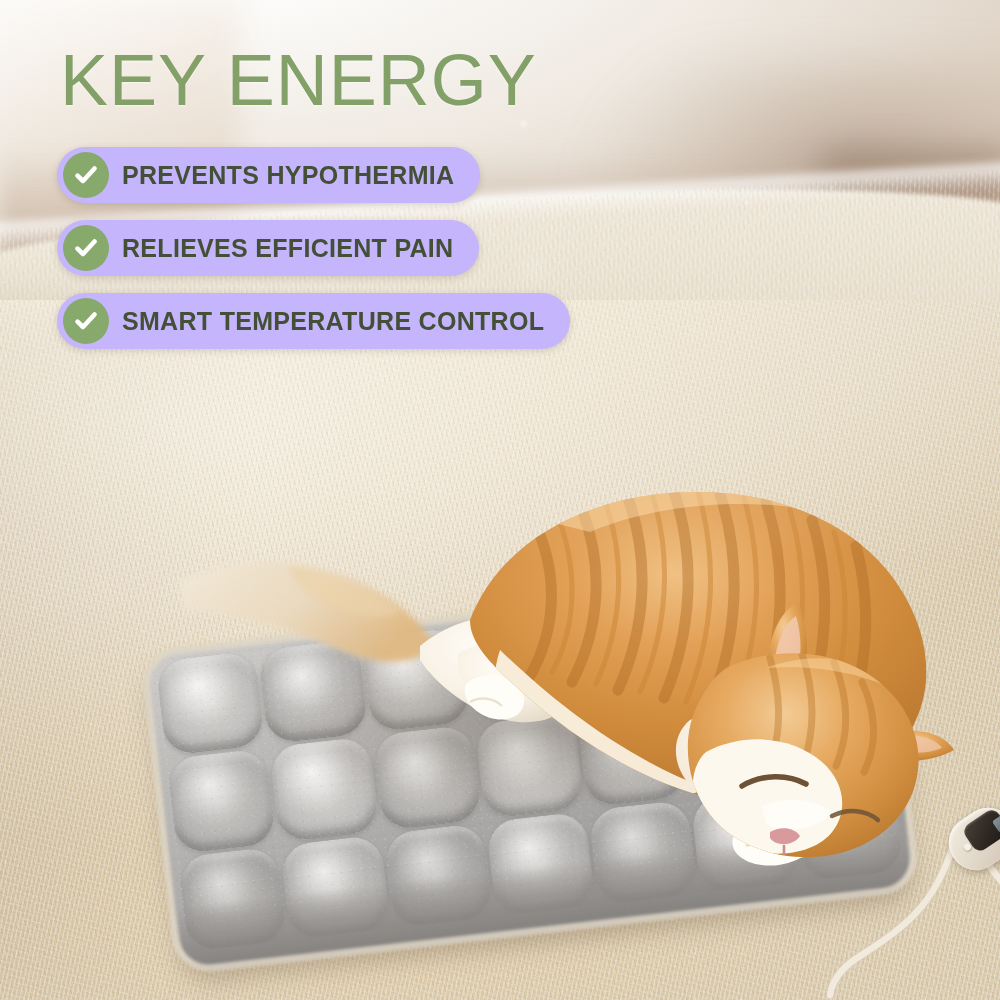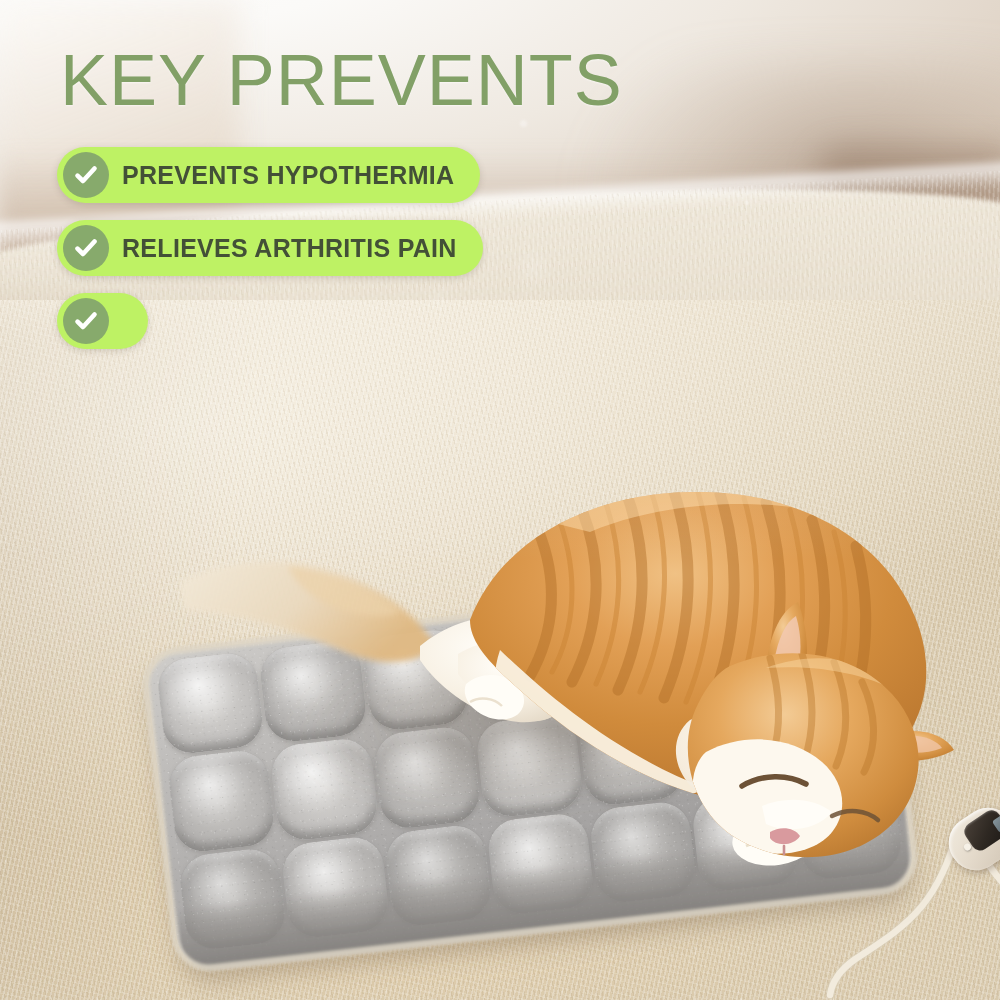--- a/index.html
+++ b/index.html
@@ -217,21 +217,21 @@
     position:absolute;left:60px;top:44px;
     font-size:72px;line-height:1;font-weight:400;letter-spacing:1px;
     color:#82a067;
     font-family:"Liberation Sans", sans-serif;
     text-shadow:0 1px 2px rgba(255,255,255,.55);
     white-space:nowrap;
   }
   .pills{position:absolute;left:57px;top:147px;}
   .pill{
     display:inline-flex;align-items:center;
-    background:#bef264;
+    background:#c4b5fd;
     border-radius:40px;
     height:56px;
     padding:0 26px 0 6px;
     margin-bottom:17px;
     box-shadow:0 2px 7px rgba(90,76,58,.20);
   }
   .pill-row{display:block;}
   .check{
     width:46px;height:46px;border-radius:50%;
     background:#87aa6c;
@@ -456,21 +456,21 @@
       </svg>
     </div>
 
     <div style="position:absolute;left:0;top:300px;width:1000px;height:260px;
                 background:linear-gradient(180deg,rgba(255,252,245,.35),rgba(255,252,245,0));
                 pointer-events:none;"></div>
   </div>
 
   <div class="overlay">
 
-    <div class="title">KEY PREVENTS</div>
+    <div class="title">KEY ENERGY</div>
 
     <div class="pills">
 
       <div class="pill-row">
         <div class="pill">
           <span class="check">
             <svg width="26" height="26" viewBox="0 0 26 26" aria-hidden="true">
               <path d="M4.5 13.6 L10 19 L21.5 6.5" stroke="#ffffff" stroke-width="4.6" fill="none" stroke-linecap="round" stroke-linejoin="round"></path>
             </svg>
           </span>
@@ -478,31 +478,32 @@
         </div>
       </div>
 
       <div class="pill-row">
         <div class="pill">
           <span class="check">
             <svg width="26" height="26" viewBox="0 0 26 26" aria-hidden="true">
               <path d="M4.5 13.6 L10 19 L21.5 6.5" stroke="#ffffff" stroke-width="4.6" fill="none" stroke-linecap="round" stroke-linejoin="round"></path>
             </svg>
           </span>
-          <span class="pill-label">RELIEVES ARTHRITIS PAIN</span>
+          <span class="pill-label">RELIEVES EFFICIENT PAIN</span>
         </div>
       </div>
 
       <div class="pill-row">
         <div class="pill">
           <span class="check">
             <svg width="26" height="26" viewBox="0 0 26 26" aria-hidden="true">
               <path d="M4.5 13.6 L10 19 L21.5 6.5" stroke="#ffffff" stroke-width="4.6" fill="none" stroke-linecap="round" stroke-linejoin="round"></path>
             </svg>
           </span>
+          <span class="pill-label">SMART TEMPERATURE CONTROL</span>
         </div>
       </div>
 
 
     </div>
   </div>
 
 </div>
 
 </body></html>

